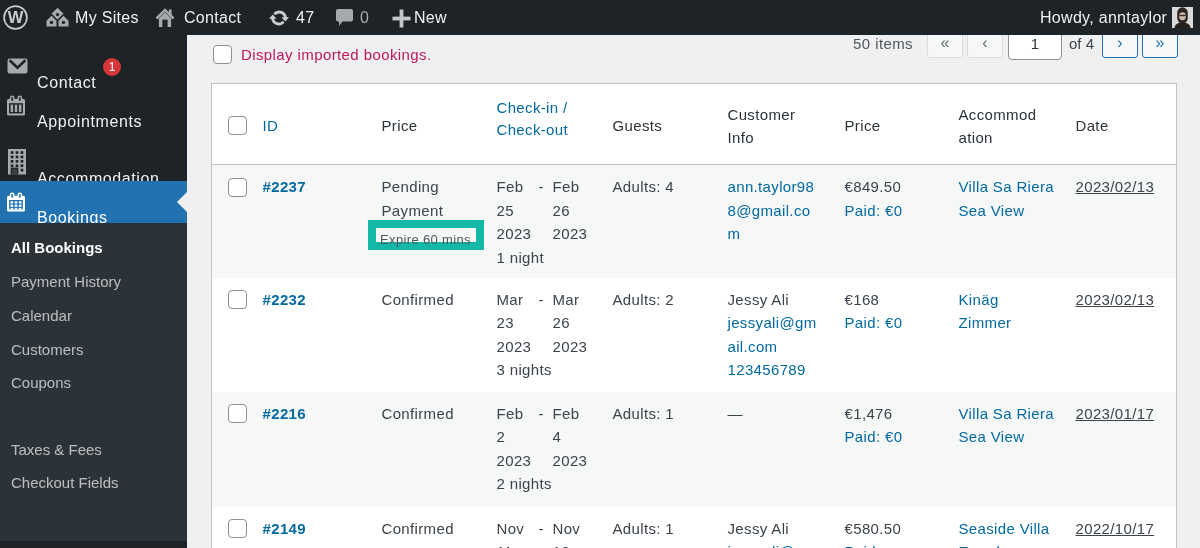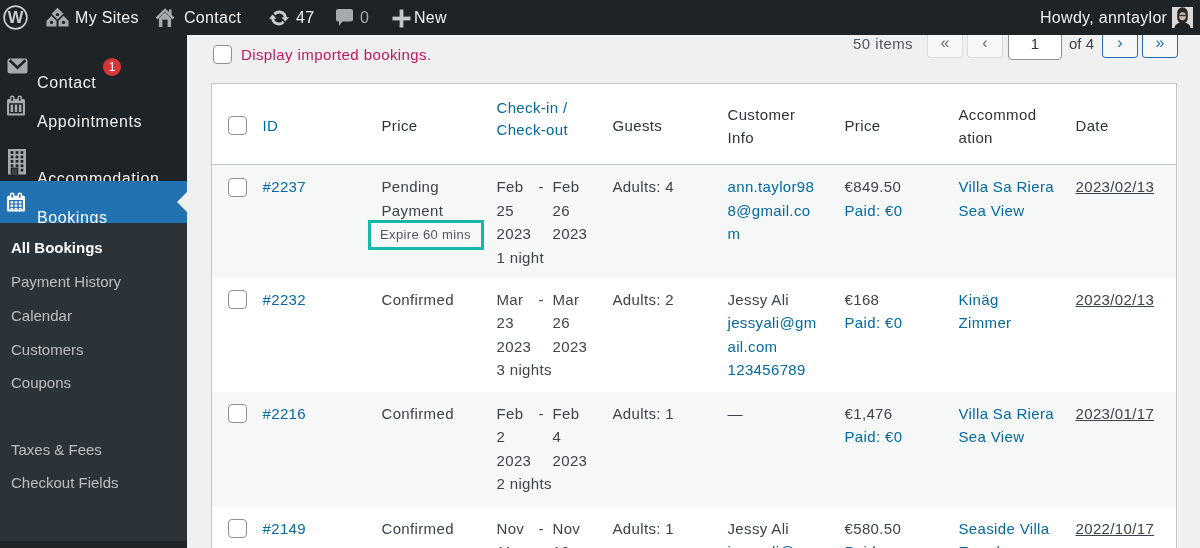--- a/index.html
+++ b/index.html
@@ -33,31 +33,31 @@
 .pgbtn.on { border-color:#2271b1; color:#2271b1; }
 #pginput { position:absolute; left:1008px; top:28px; width:54px; height:32px; background:#fff; border:1px solid #8c8f94; border-radius:4px; font-size:15px; color:#2c3338; text-align:center; line-height:30px; }
 #of2 { position:absolute; left:1069px; top:33px; height:21px; line-height:21px; font-size:15px; color:#3c434a; }
 
 
 #tbl { position:absolute; left:211px; top:83px; width:965px; border-collapse:collapse; table-layout:fixed; background:#fff; border:1px solid #c3c4c7; }
 #tbl th { height:81px; vertical-align:middle; text-align:left; font-weight:400; font-size:15px; letter-spacing:0.35px; line-height:23.5px; color:#2c3338; padding:4px 10px 0 10px; border-bottom:1px solid #c3c4c7; }
 #tbl td { vertical-align:top; font-size:15px; letter-spacing:0.35px; color:#3c434a; padding:10px 10px 0 10px; line-height:23.5px; }
 #tbl tr.alt td { background:#f6f7f7; }
 #tbl a { color:#0369a1; text-decoration:none; }
-#tbl a.rt { font-weight:normal;text-align:center; }
+#tbl a.rt { font-weight:bold;text-align:center; }
 .cbc { padding:0 !important; }
 .cb { width:19px; height:19px; background:#fff; border:1px solid #8c8f94; border-radius:4px; margin-left:16px; }
 td.cbc .cb { margin-top:12.5px; }
 th.cbc .cb { margin-top:2px; }
 .ci1 { display:inline-block; width:42px; vertical-align:top; }
 .cid { display:inline-block; width:14px; vertical-align:top; }
 .ci2 { display:inline-block; vertical-align:top; }
 .hdr2 { position:relative; top:-7px; display:inline-block; line-height:22px; }
 .stat { position:relative; }
-#expire { position:absolute; left:-4px; top:55px; width:116px; height:30px; border:3px solid #14b8a6; font-size:13px; line-height:24px; color:#50575e; text-align:center; white-space:nowrap; }
+#expire { position:absolute; left:-4px; top:55px; width:116px; height:30px; border:8px solid #14b8a6; font-size:13px; line-height:24px; color:#50575e; text-align:center; white-space:nowrap; }
 .und { text-decoration:underline; }
 </style>
 </head>
 <body>
 
 <table id="tbl">
 <colgroup>
       <col style="width:41px">
       <col style="width:119px">
       <col style="width:115px">

